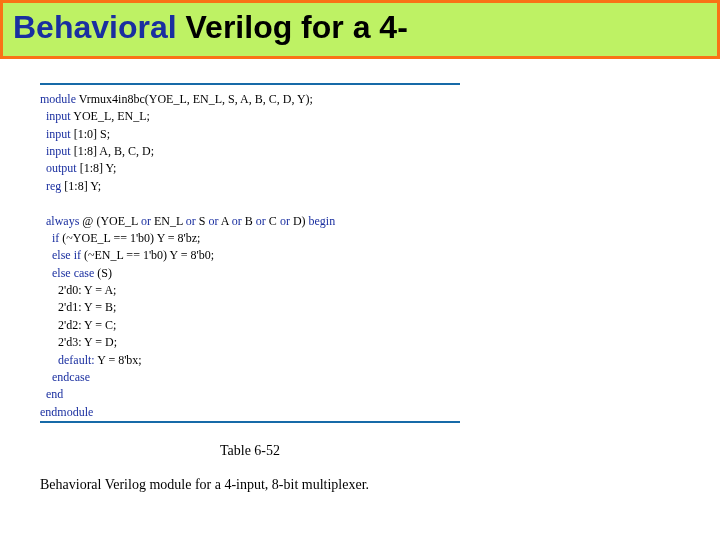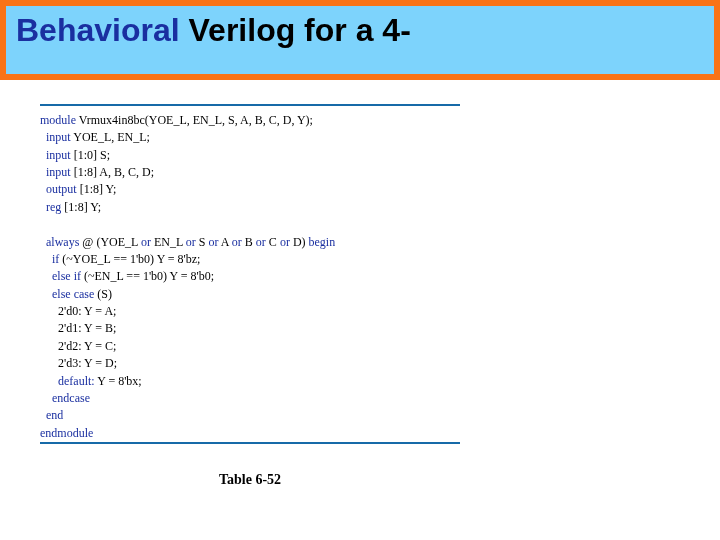--- a/index.html
+++ b/index.html
@@ -1,37 +1,37 @@
 <!DOCTYPE html>
 <html><head>
 <meta charset="utf-8">
 <style>
   * { margin: 0; padding: 0; box-sizing: border-box; }
   html, body { width: 720px; height: 540px; background: #fff; font-family: Arial, Helvetica, sans-serif; }
   .slide { width: 720px; height: 540px; position: relative; }
   .title-band {
-    background: #7dd3fc;
-    padding: 6px 10px 25px 10px;
-    border: 6px solid #f97316;
+    background: #bef264;
+    padding: 6px 10px 10px 10px;
+    border: 3px solid #f97316;
   }
   .title-line { font-weight: 700; font-size: 32px; line-height: 1.15; color: #000; }
   .title-line .accent { color: #1a2fa0; }
   .figure { padding: 24px 40px 0 40px; }
   .rule { height: 2px; background: #166aa8; width: 420px; margin: 0; }
   .code {
     font-family: Liberation Serif, serif;
     font-size: 12px;
     line-height: 1.45;
     color: #000;
     white-space: pre;
     padding: 6px 0 0 0;
     width: 420px;
   }
   .kw { color: #1a2fa0; }
-  .caption-block { width: 420px; text-align: center; padding-top: 28px; font-family: Georgia, 'Times New Roman', serif; font-weight: bold; }
+  .caption-block { width: 420px; text-align: center; padding-top: 20px; font-family: Georgia, 'Times New Roman', serif; }
   .tbl-label { font-size: 14px; color: #000; }
   .caption { font-size: 14px; color: #000; padding-top: 18px; text-align: left; }
 </style>
 </head>
 <body>
 
 <div class="slide">
 
   <div class="title-band">
     <div class="title-line">
@@ -57,16 +57,17 @@
 <span>      2'd2: Y = C;</span>
 <span>      2'd3: Y = D;</span>
 <span class="kw">      default:</span><span> Y = 8'bx;</span>
 <span class="kw">    endcase</span>
 <span class="kw">  end</span>
 <span class="kw">endmodule</span></div>
     <div class="rule"></div>
 
     <div class="caption-block">
       <div class="tbl-label">Table 6-52</div>
+      <div class="caption">Behavioral Verilog module for a 4-input, 8-bit multiplexer.</div>
     </div>
   </div>
 
 </div>
 
 </body></html>

